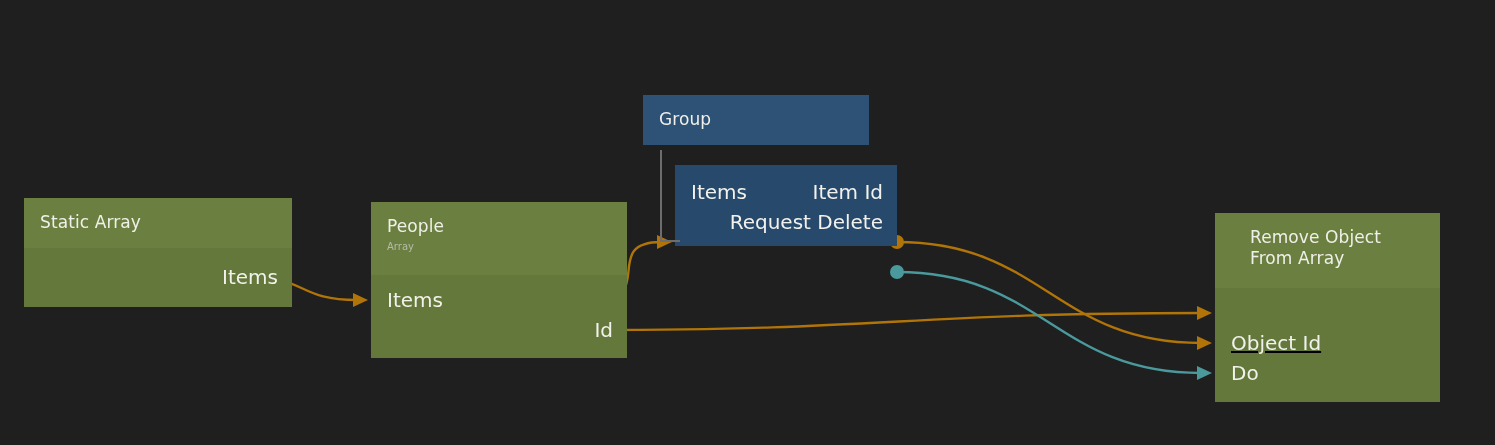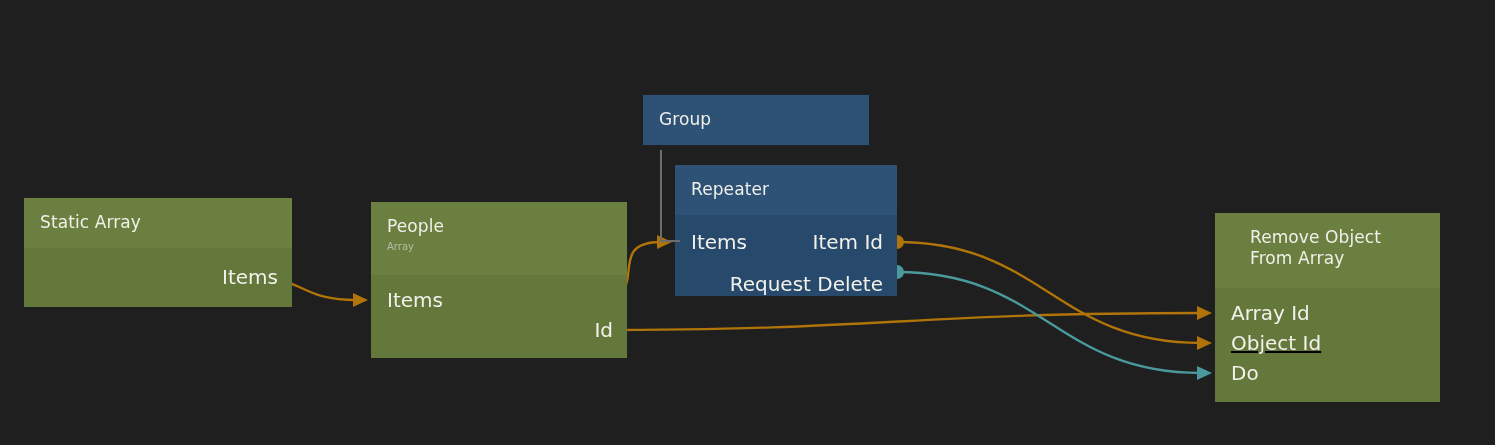--- a/index.html
+++ b/index.html
@@ -135,43 +135,37 @@
           </div>
         </div>
       </div>
       <div class="node blue" style="left: 643px; top: 95px; width: 226px; height: 50px;">
         <div class="node-header" style="height: 50px; background: rgb(45, 82, 117);">
           <div class="node-title">Group</div>
         </div>
         <div class="node-body" style="height: 0px;"></div>
       </div>
       <div class="node blue" style="left: 675px; top: 165px; width: 222px; height: 131px;">
-        <div class="node-header" style="height: 50px;">
-          <div class="node-title">Repeater</div>
-        </div>
         <div class="node-body" style="height: 81px;">
           <div class="port-row" style="top: 16px;">
             <span class="port-label in">Items</span>
           </div>
           <div class="port-row" style="top: 16px; align-items: center;">
             <span class="port-label out">Item Id</span>
           </div>
-          <div class="port-row" style="top: 58px;">
+          <div class="port-row" style="top: 46px;">
             <span class="port-label out">Request Delete</span>
           </div>
         </div>
       </div>
       <div class="node green" style="left: 1215px; top: 213px; width: 225px; height: 189px;">
         <div class="node-header" style="height: 75px; padding-left: 35px;">
           <div class="node-title">Remove Object From Array</div>
         </div>
         <div class="node-body" style="height: 114px;">
-          <div class="port-row" style="top: 14px;">
-            <span class="port-label in">Array Id</span>
-          </div>
           <div class="port-row" style="top: 44px; text-decoration: underline;">
             <span class="port-label in">Object Id</span>
           </div>
           <div class="port-row" style="top: 74px;">
             <span class="port-label in">Do</span>
           </div>
         </div>
       </div>
       <div class="group-bracket" style="left: 660px; top: 150px; width: 20px; height: 92px; border-color: rgb(109, 109, 109);"></div>
     </div>

